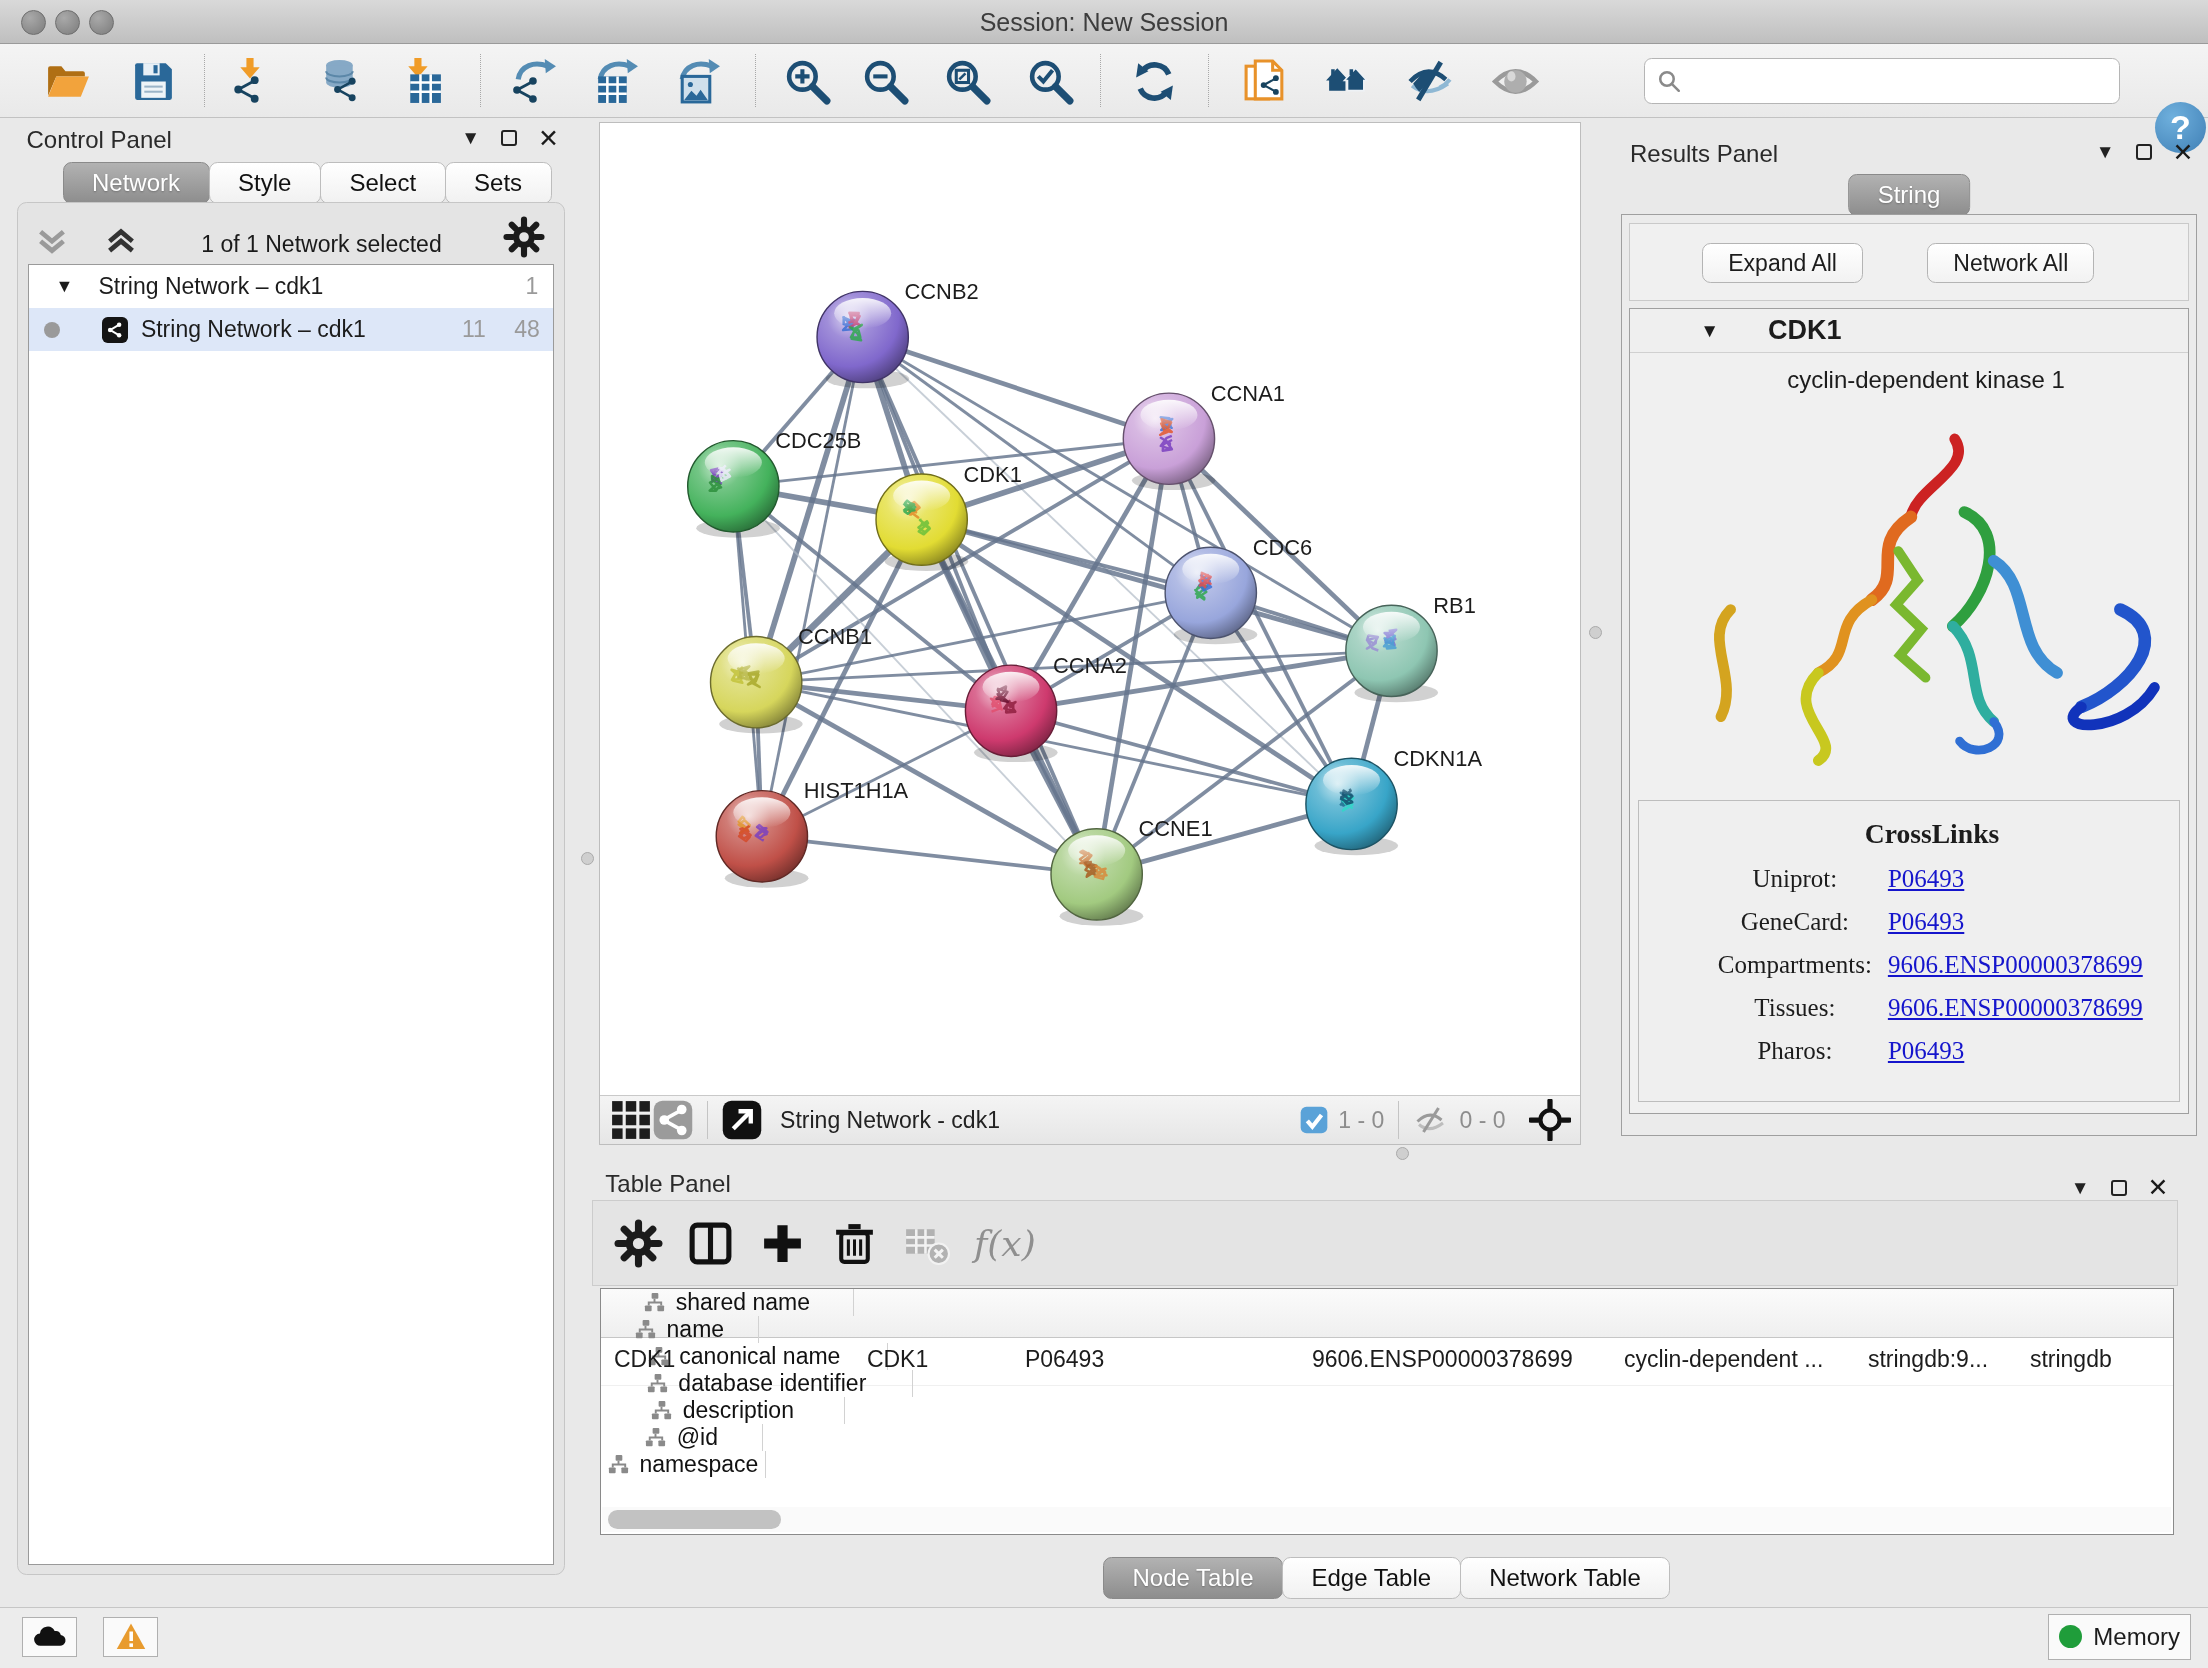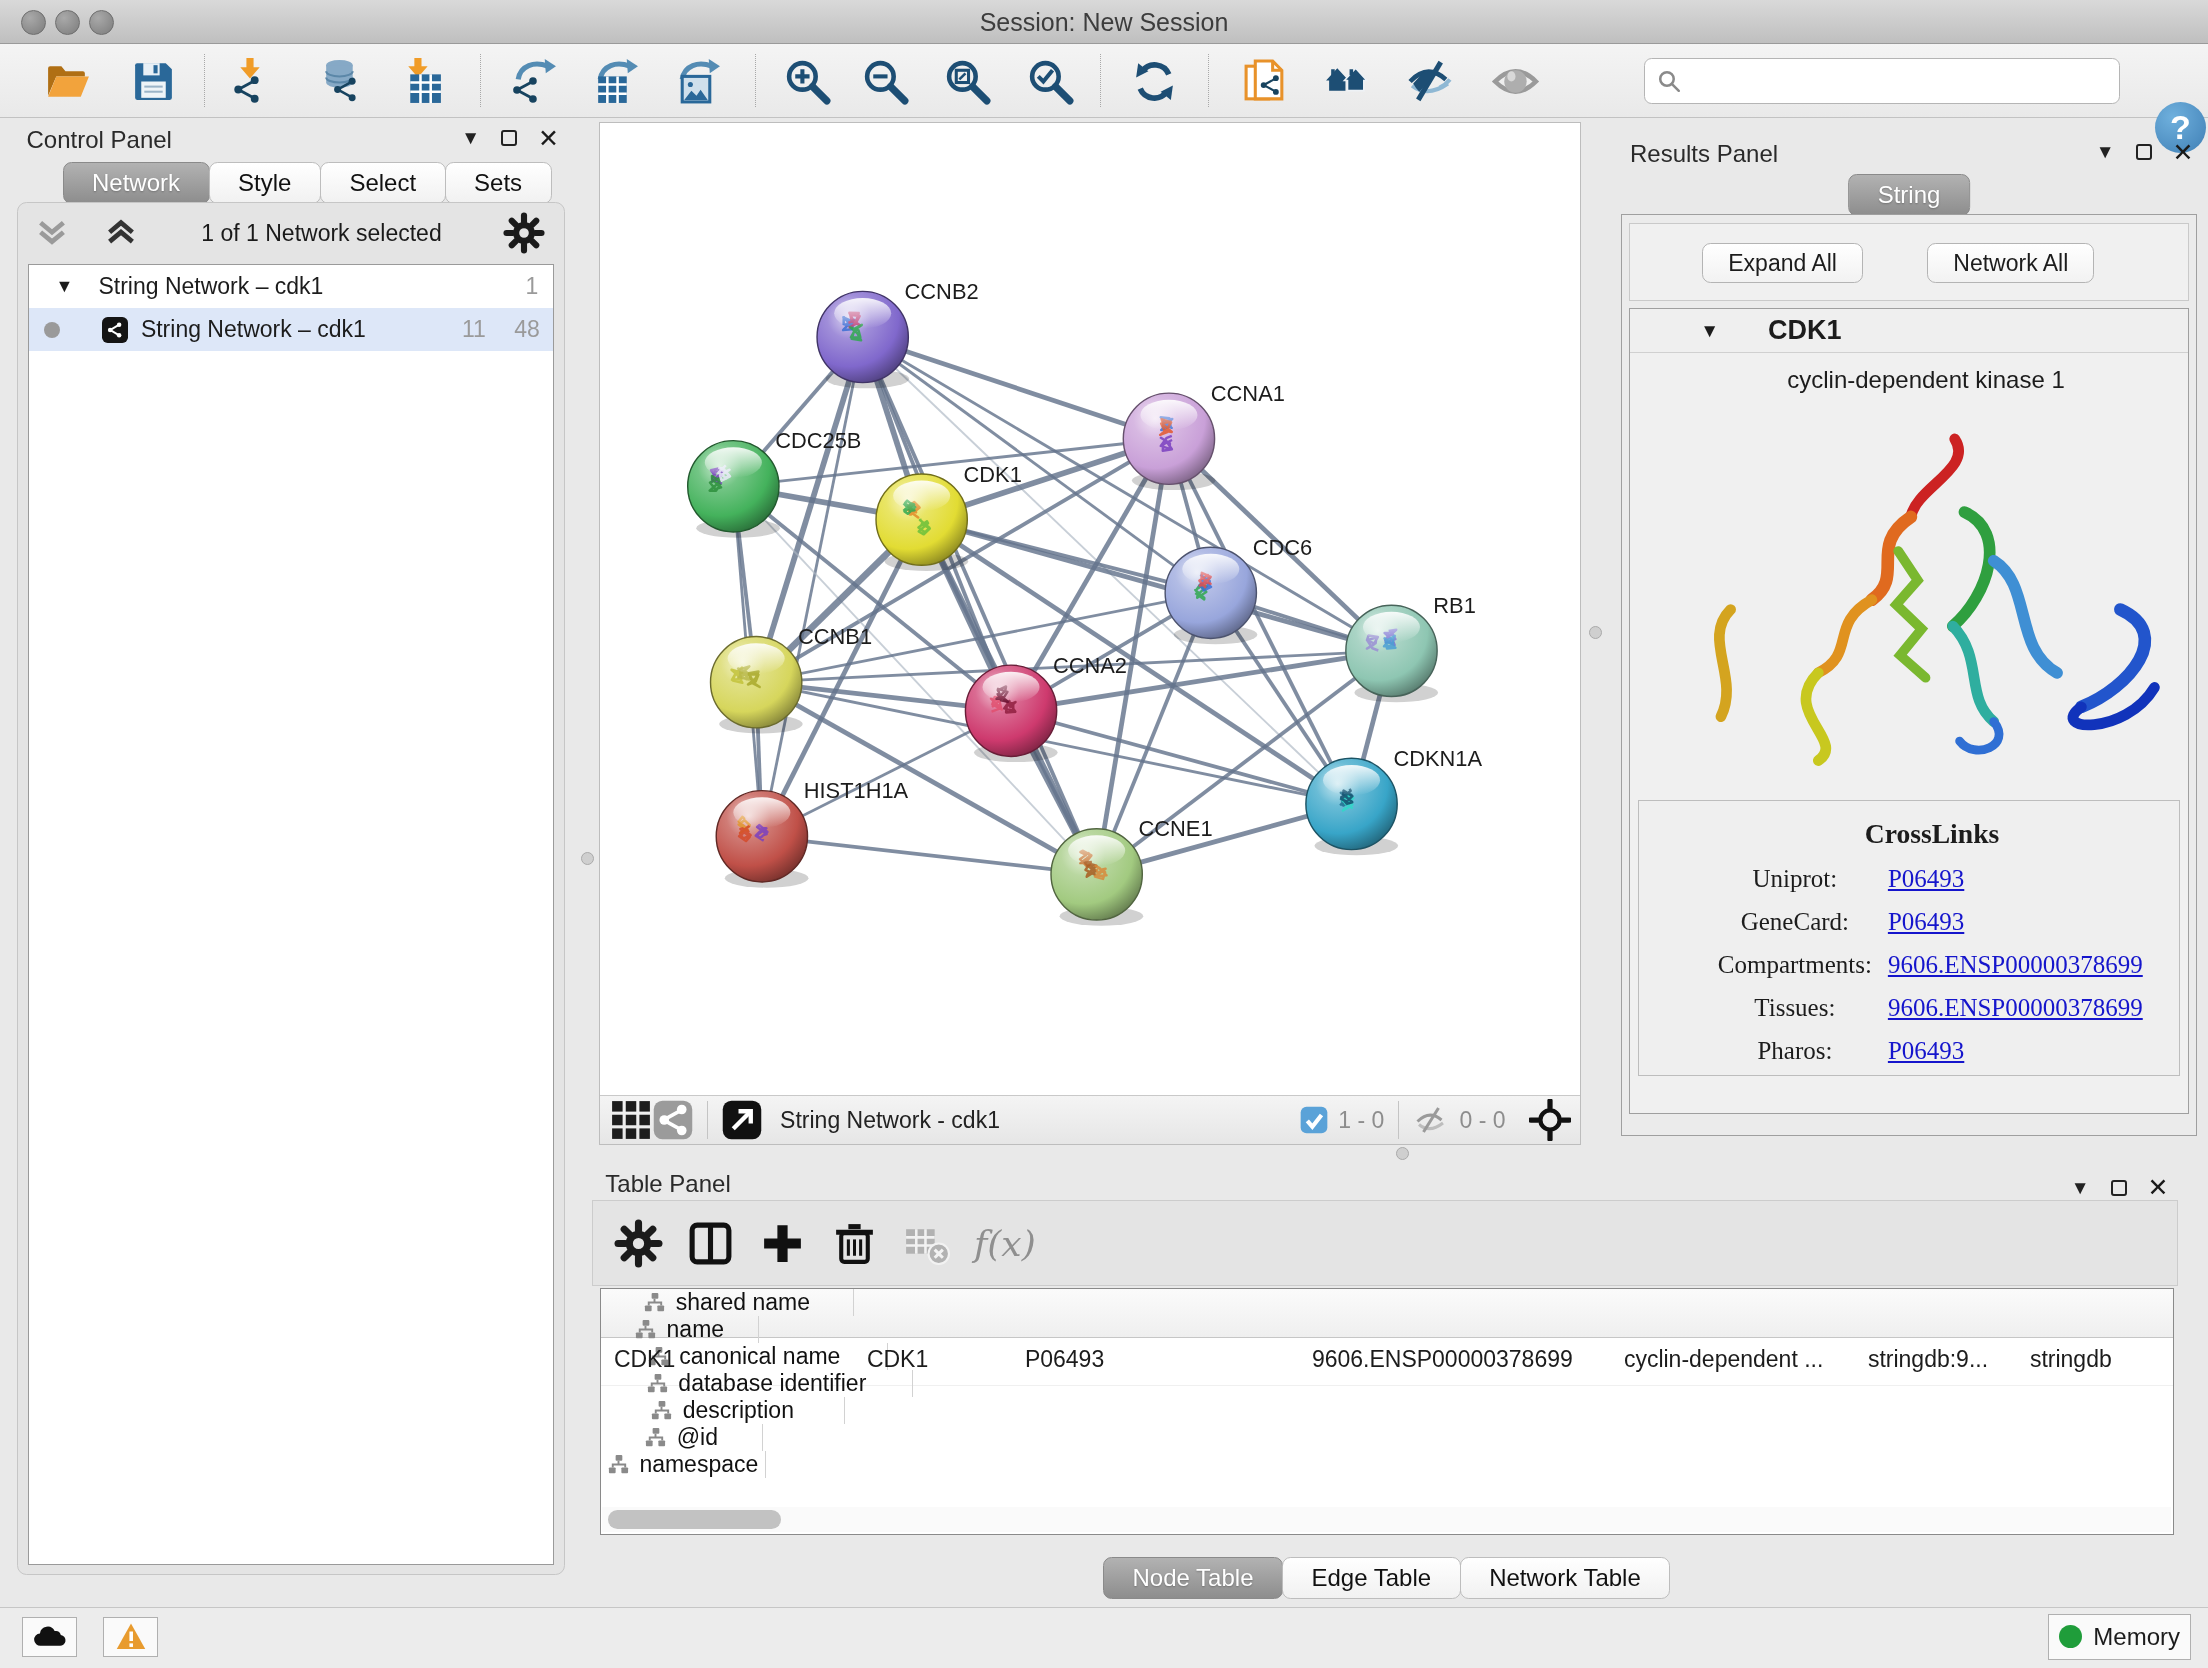--- a/index.html
+++ b/index.html
@@ -40,21 +40,21 @@
     background:linear-gradient(#ffffff,#f1f1f1);border:1px solid #bdbdbd;border-radius:8.6px;
     margin-right:-1px;cursor:pointer;color:#111;}
   .tab.sel{background:linear-gradient(#b2b2b2,#8d8d8d);color:#fff;border-color:#8a8a8a;
     text-shadow:0 1px 1.9px rgba(0,0,0,.25);}
 
   
   .control-panel{left:9.5px;top:122px;width:559px;height:1457px;}
   .cp-tabs{position:absolute;left:53px;top:40px;}
   .cp-body{position:absolute;left:7.6px;top:80px;right:3.8px;bottom:3.8px;background:#e4e4e4;
     border:1px solid #c6c6c6;border-radius:9.5px;}
-  .cp-statusrow{position:absolute;left:5.7px;right:5.7px;top:5.7px;height:49px;display:flex;align-items:center;gap:31px;}
+  .cp-statusrow{position:absolute;left:5.7px;right:5.7px;top:5.7px;height:49px;display:flex;align-items:flex-end;gap:31px;}
   .cp-statusrow .chev{width:38px;height:32px;cursor:pointer;}
   .cp-status-label{flex:1;text-align:center;font-size:23px;color:#1a1a1a;}
   .cp-gear{width:42px;height:42px;cursor:pointer;margin-right:13.3px;}
   .cp-list{position:absolute;left:9.5px;right:9.5px;top:61px;bottom:9.5px;background:#fff;border:1px solid #9a9a9a;}
   .net-row{height:43px;display:flex;align-items:center;font-size:23px;cursor:pointer;}
   .net-row .count{color:#9a9a9a;}
   .net-row.sel{background:#dde7f8;}
   .share-badge{width:26px;height:26px;border-radius:5.7px;background:#141414;display:flex;align-items:center;justify-content:center;}
   .share-badge svg{width:18px;height:18px;}
 
@@ -77,21 +77,21 @@
     border:1px solid #9f9f9f;}
   .rp-btnbox{position:absolute;left:7.6px;right:7.6px;top:7.6px;height:78px;background:#f0f0f0;border:1px solid #c9c9c9;}
   .rp-btn{position:absolute;top:19px;height:40px;background:linear-gradient(#ffffff,#f2f2f2);
     border:1px solid #b4b4b4;border-radius:8.6px;font-size:23px;padding:0 25px;line-height:38px;cursor:pointer;}
   .rp-section{position:absolute;left:7.6px;right:7.6px;top:93px;bottom:21px;border:1px solid #9f9f9f;background:#f0f0f0;overflow:hidden;}
   .rp-sec-head{height:44px;display:flex;align-items:center;border-bottom:1px solid #d0d0d0;background:#efefef;}
   .rp-sec-head .tri{margin-left:70px;font-size:19px;cursor:pointer;}
   .rp-sec-head .gname{margin-left:49px;font-size:27px;font-weight:bold;}
   .rp-desc{padding:13.3px 0 0 34px;font-size:24px;}
   .crosslinks{margin:17px 7.6px 0 7.6px;border:1px solid #bdbdbd;background:#efefef;
-    font-family:"Liberation Serif","DejaVu Serif",serif;padding:17px 0 10px 0;}
+    font-family:"Liberation Serif","DejaVu Serif",serif;padding:17px 0 36px 0;}
   .cl-head{font-size:27.6px;font-weight:bold;margin-left:46px;}
   .cl-row{display:flex;margin-top:15px;font-size:25px;}
   .cl-label{width:186px;margin-left:63px;}
   .cl-link{color:#1515cc;text-decoration:underline;cursor:pointer;}
 
   
   .table-panel{left:592px;top:1162px;width:1586px;height:382px;}
   .tp-toolbar{position:absolute;left:0;top:38px;width:100%;height:86px;background:#e4e4e4;
     border:1px solid #cccccc;display:flex;align-items:center;padding-left:21px;gap:23px;}
   .tp-tool{width:49px;height:49px;display:flex;align-items:center;justify-content:center;cursor:pointer;}

